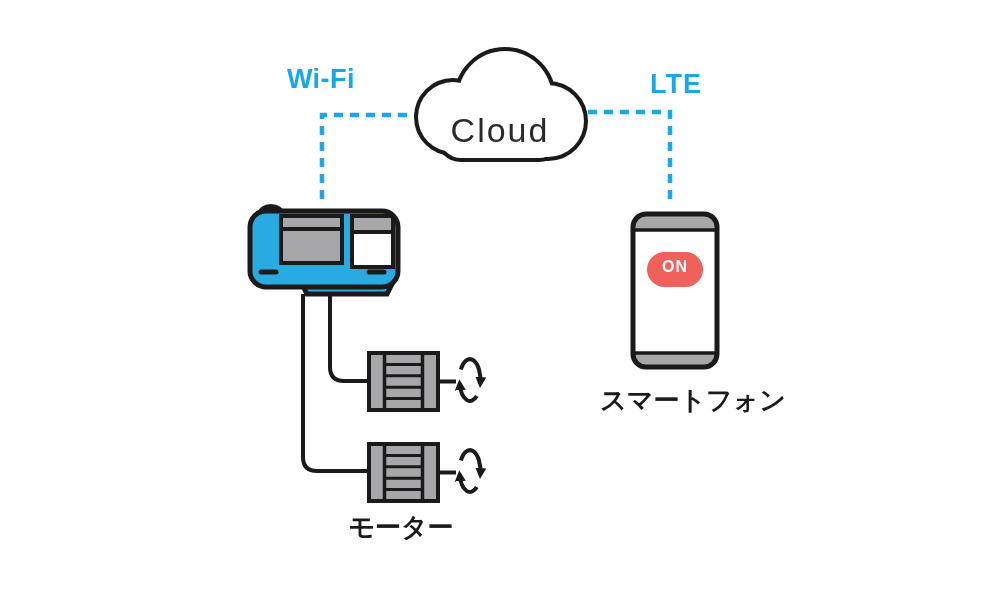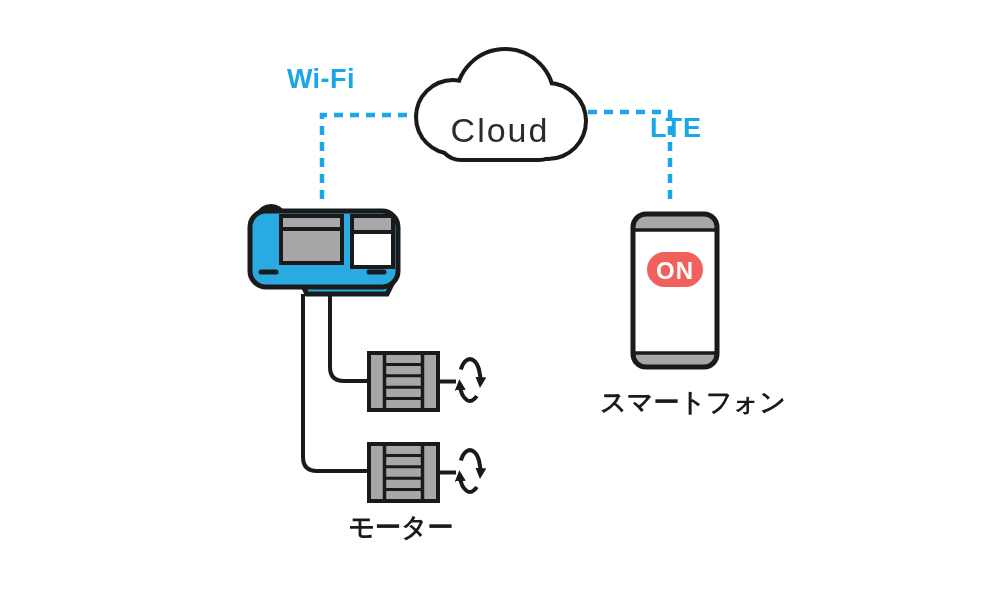--- a/index.html
+++ b/index.html
@@ -18,29 +18,29 @@
   
   .dash{fill:none;stroke:var(--accent-blue);stroke-width:4.5;stroke-dasharray:9 7;}
   
   .cloud-stroke *{fill:#fff;stroke:var(--ink);stroke-width:8;}
   .cloud-fill *{fill:#fff;stroke:none;}
   .wire{fill:none;stroke:var(--ink);stroke-width:4;}
   .arrow{fill:none;stroke:var(--ink);stroke-width:4;}
   
   .lbl{position:absolute;text-align:center;color:var(--ink);line-height:1.1;white-space:nowrap;}
   .lbl-wifi{left:250px;top:65px;width:142px;font-size:27px;font-weight:bold;color:var(--accent-blue);letter-spacing:.5px;}
-  .lbl-lte{left:606px;top:70px;width:140px;font-size:27px;font-weight:bold;color:var(--accent-blue);letter-spacing:1px;margin-top:44px;}
+  .lbl-lte{left:606px;top:70px;width:140px;font-size:27px;font-weight:bold;color:var(--accent-blue);letter-spacing:1px;}
   .logo-obniz{left:430px;top:84px;width:140px;font-size:27px;font-weight:bold;letter-spacing:.5px;color:#231f20;}
   .logo-obniz .n{position:relative;display:inline-block;}
   .logo-obniz .n::after{content:'';position:absolute;left:2px;top:-1px;width:5px;height:5px;background:#231f20;}
   .logo-obniz .blue-i{color:var(--accent-blue);}
   .logo-cloud{left:430px;top:112px;width:140px;font-size:34px;font-weight:400;letter-spacing:2px;color:#2b2b2b;}
-  .lbl-on{left:647px;top:258px;width:56px;font-size:24px;font-weight:bold;color:#fff;letter-spacing:1px;}
+  .lbl-on{left:647px;top:258px;width:56px;font-size:16px;font-weight:bold;color:#fff;letter-spacing:1px;}
   .lbl-motor{left:301px;top:513px;width:200px;font-size:26px;font-weight:bold;}
-  .lbl-phone{left:593px;top:388px;width:200px;font-size:26px;font-weight:bold;}
+  .lbl-phone{left:593px;top:388px;width:200px;font-size:26px;font-weight:bold;font-family:Liberation Mono, monospace;}
 </style>
 </head>
 <body>
 
 <div class="stage">
 
   <svg width="1000" height="600" viewBox="0 0 1000 600">
     <defs>
       <marker id="ah" viewBox="0 0 10 10" refX="6" refY="5" markerWidth="11" markerHeight="11" orient="auto" markerUnits="userSpaceOnUse">
         <path d="M0,0 L10,5 L0,10 Z" fill="#1a1a1a"></path>

